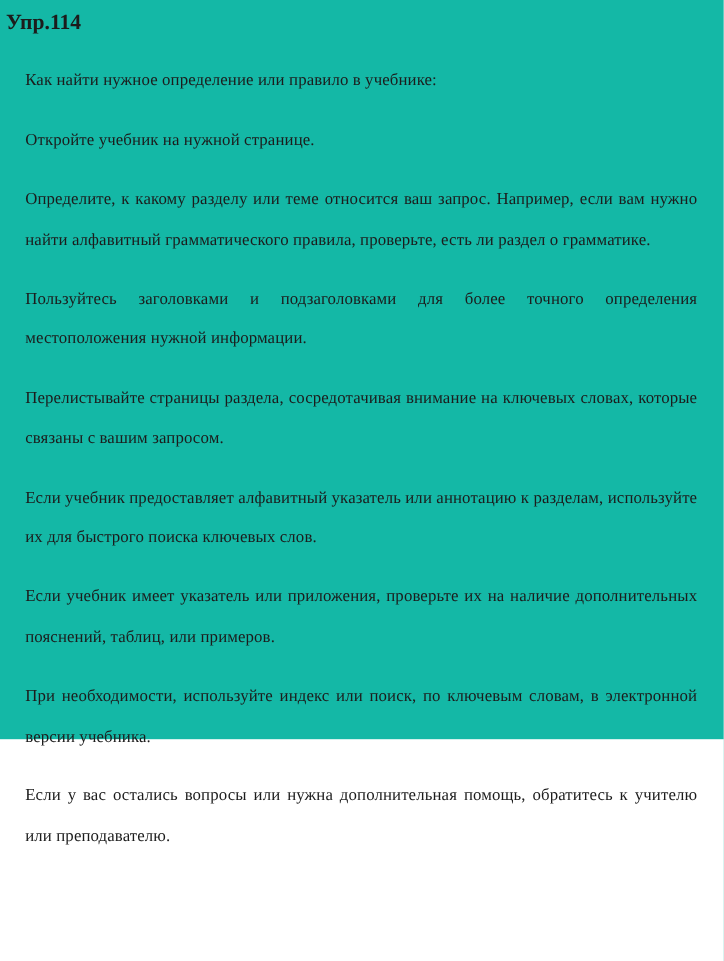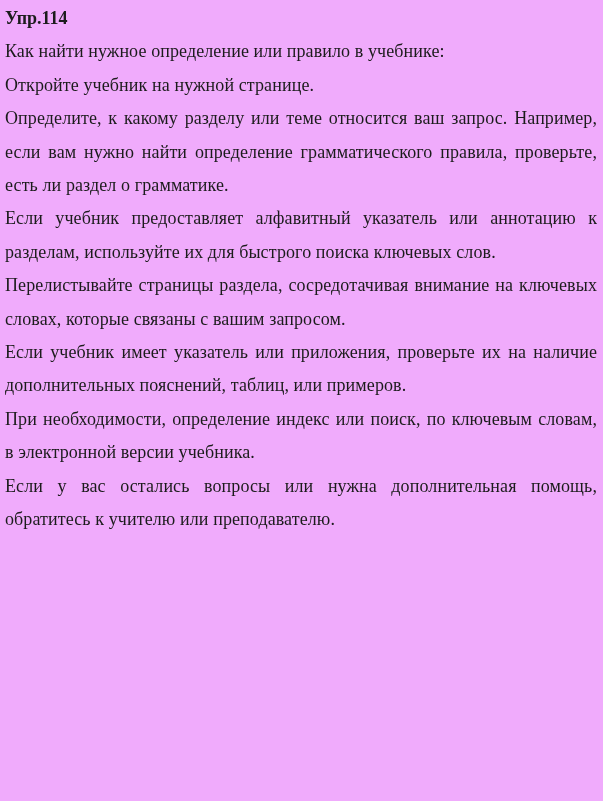--- a/index.html
+++ b/index.html
@@ -11,35 +11,35 @@
     width: 603px;
     height: 801px;
     overflow: hidden;
     position: relative;
     font-family: "Liberation Serif", "DejaVu Serif", serif;
     color: #1c1c1c;
   }
   .page {
     position: relative;
     width: 603px;
-    height: 801px;
+    height: 616px;
     box-sizing: border-box;
     padding: 2px 6px 0 5px;
-    background: #f0abfc;
+    background: #14b8a6;
   }
   .title {
     font-size: 18px;
     font-weight: bold;
     line-height: 33.4px;
     margin: 0;
     text-align: left;
   }
   .body p.para {
-    margin: 0;
-    font-size: 18px;
+    margin: 16px;
+    font-size: 14px;
     line-height: 33.4px;
     text-align: justify;
     text-justify: inter-word;
     letter-spacing: 0.1px;
   }
   .watermark {
     position: absolute;
     left: 0;
     top: 600px;
     width: 240px;
@@ -50,25 +50,26 @@
 </style>
 </head>
 <body style="background: rgb(255, 255, 255); color: rgb(28, 28, 28);">
 
 <div class="page">
   <h1 class="title">Упр.114</h1>
 
   <div class="body">
       <p class="para">Как найти нужное определение или правило в учебнике:</p>
       <p class="para">Откройте учебник на нужной странице.</p>
-      <p class="para">Определите, к какому разделу или теме относится ваш запрос. Например, если вам нужно найти определение грамматического правила, проверьте, есть ли раздел о грамматике.</p>
+      <p class="para">Определите, к какому разделу или теме относится ваш запрос. Например, если вам нужно найти алфавитный грамматического правила, проверьте, есть ли раздел о грамматике.</p>
+      <p class="para">Пользуйтесь заголовками и подзаголовками для более точного определения местоположения нужной информации.</p>
+      <p class="para">Перелистывайте страницы раздела, сосредотачивая внимание на ключевых словах, которые связаны с вашим запросом.</p>
       <p class="para">Если учебник предоставляет алфавитный указатель или аннотацию к разделам, используйте их для быстрого поиска ключевых слов.</p>
-      <p class="para">Перелистывайте страницы раздела, сосредотачивая внимание на ключевых словах, которые связаны с вашим запросом.</p>
       <p class="para">Если учебник имеет указатель или приложения, проверьте их на наличие дополнительных пояснений, таблиц, или примеров.</p>
-      <p class="para">При необходимости, определение индекс или поиск, по ключевым словам, в электронной версии учебника.</p>
+      <p class="para">При необходимости, используйте индекс или поиск, по ключевым словам, в электронной версии учебника.</p>
       <p class="para">Если у вас остались вопросы или нужна дополнительная помощь, обратитесь к учителю или преподавателю.</p>
     </div>
 
   <div class="watermark" aria-hidden="true">
     
     
   </div>
 </div>
 
 </body></html>

